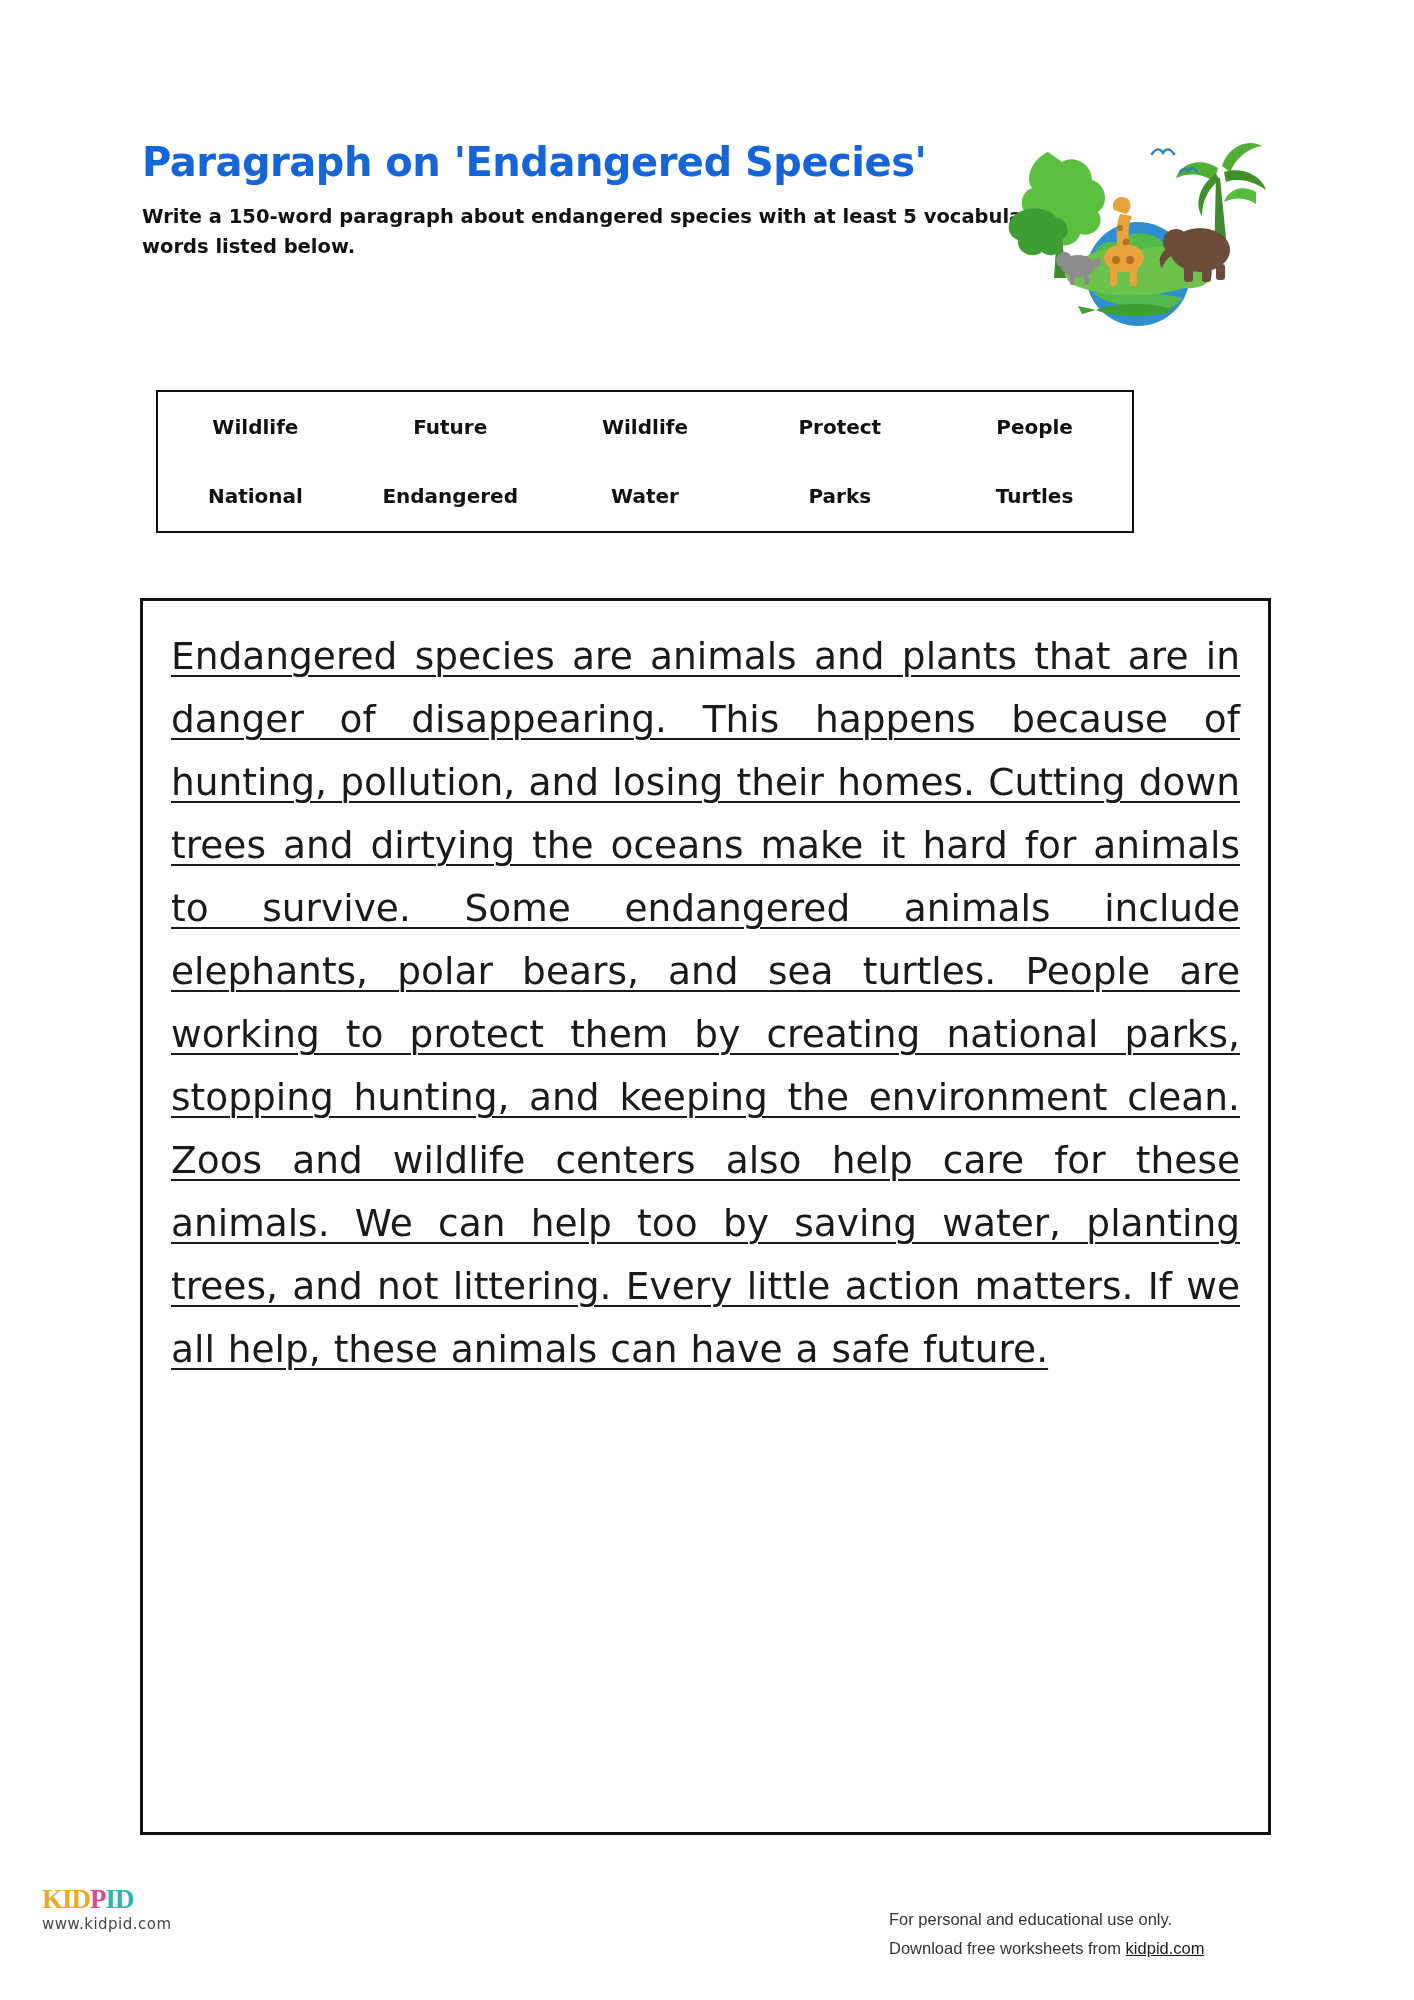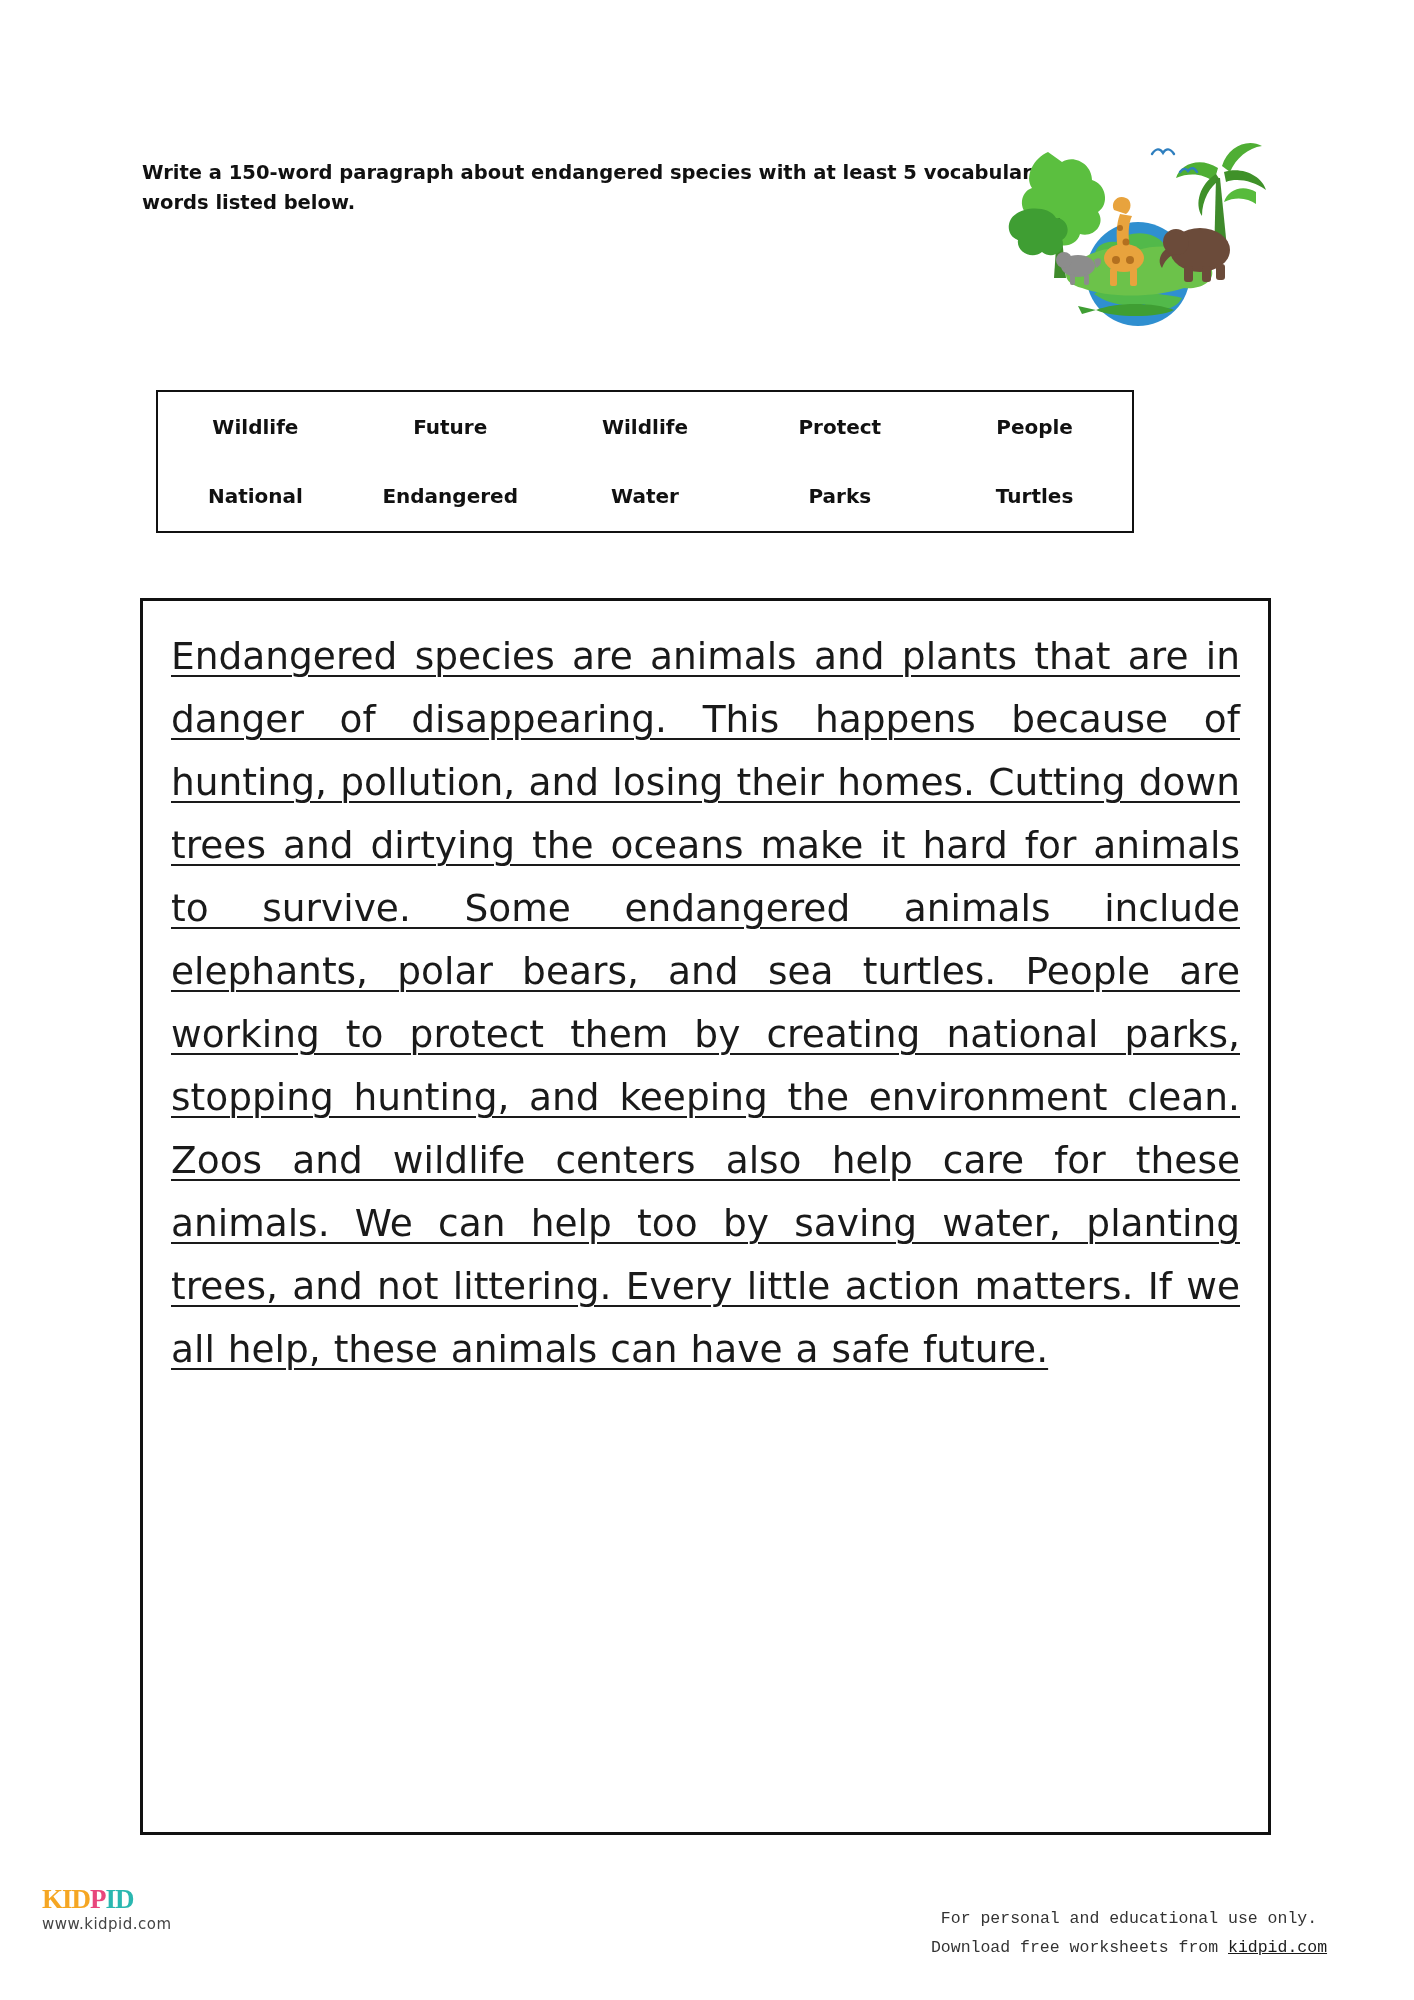--- a/index.html
+++ b/index.html
@@ -131,37 +131,38 @@
     font-size: 15px;
     color: #444444;
     margin-top: 2px;
     letter-spacing: 0.5px;
   }
   .footer-right {
     position: absolute;
     right: 45px;
     top: 1905px;
     width: 480px;
-    text-align: center;
-    font-family: Liberation Mono, monospace;
+    text-align: left;
+    font-family: Liberation Sans, sans-serif;
     font-size: 16.5px;
     color: #333333;
     line-height: 1.75;
   }
   .footer-right a {
     color: #1a1a1a;
     text-decoration: underline;
   }
 </style>
 </head>
 <body>
 
 <div class="sheet">
 
   <div class="header">
+    <div class="title">Paragraph on 'Endangered Species'</div>
     <div class="subtitle">Write a 150-word paragraph about endangered species with at least 5 vocabulary words listed below.</div>
 
     <div class="illustration">
       <svg viewBox="0 0 268 210" width="268" height="210" xmlns="http://www.w3.org/2000/svg">
 
         <g>
 
           <path d="M44 34 C30 40 20 58 28 70 C16 74 14 92 26 98 C20 110 32 124 46 118 C52 132 72 130 76 116 C90 120 102 106 94 94 C106 86 102 66 88 62 C88 46 70 36 58 44 Z" fill="#5bbf3f"></path>
           <path d="M56 100 L62 160 L50 160 L54 100 Z" fill="#3f8a2b"></path>
 

